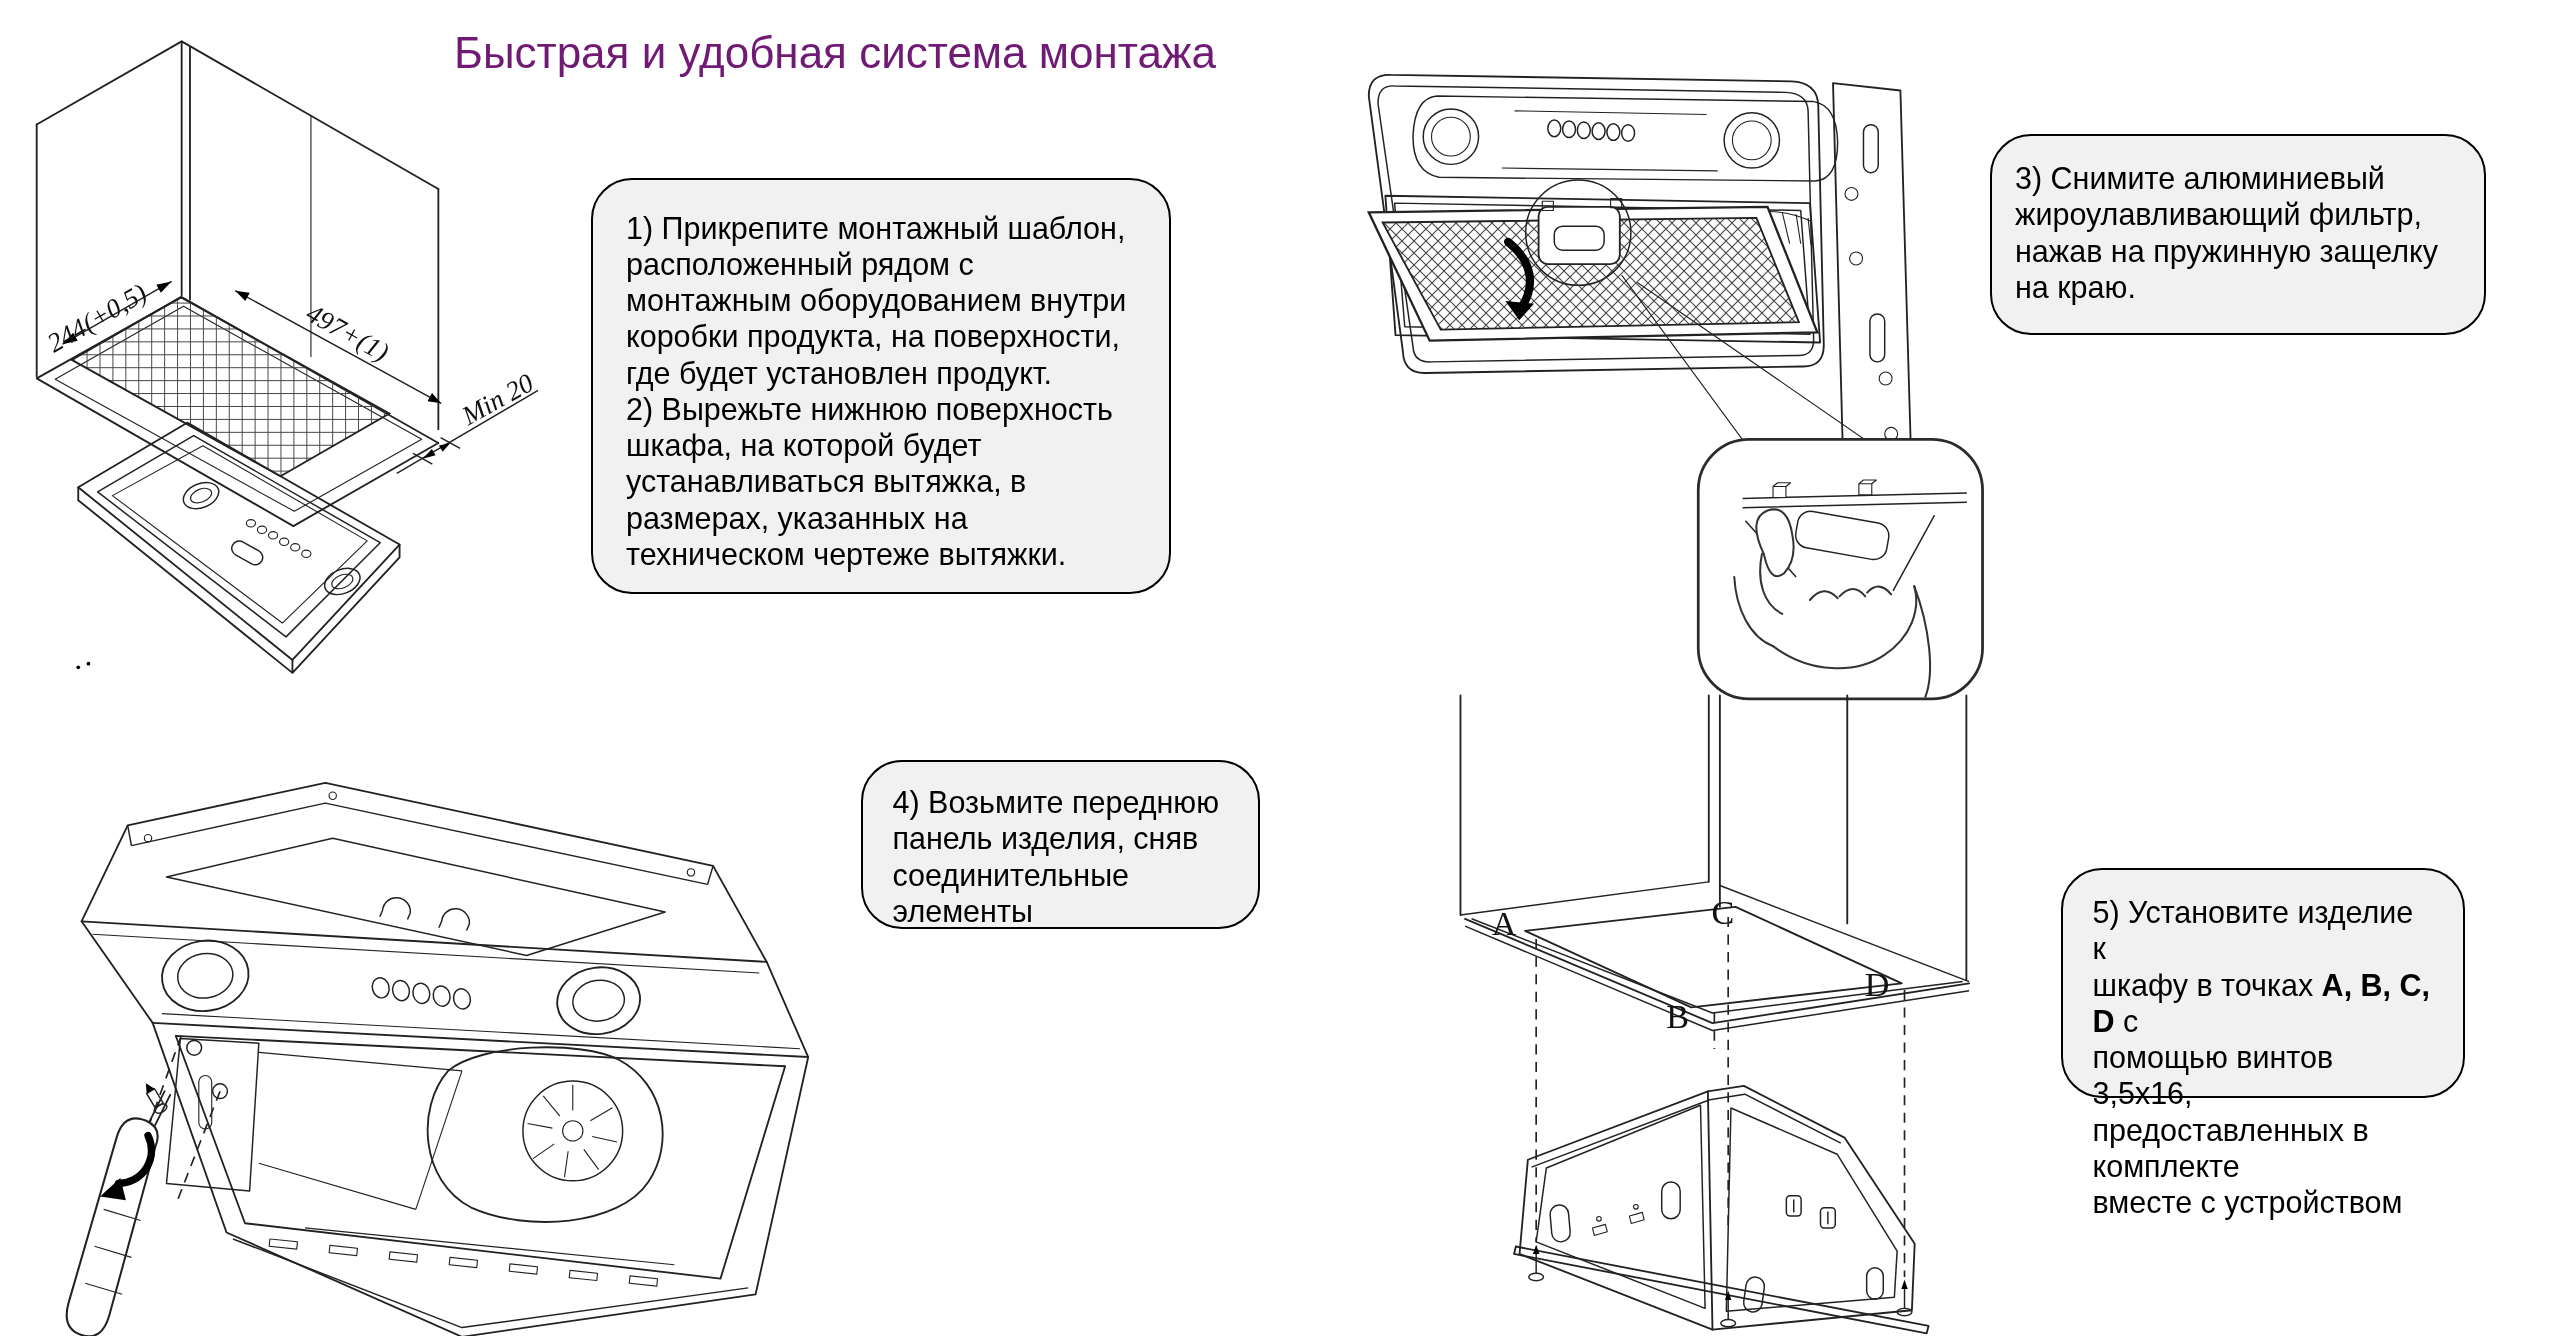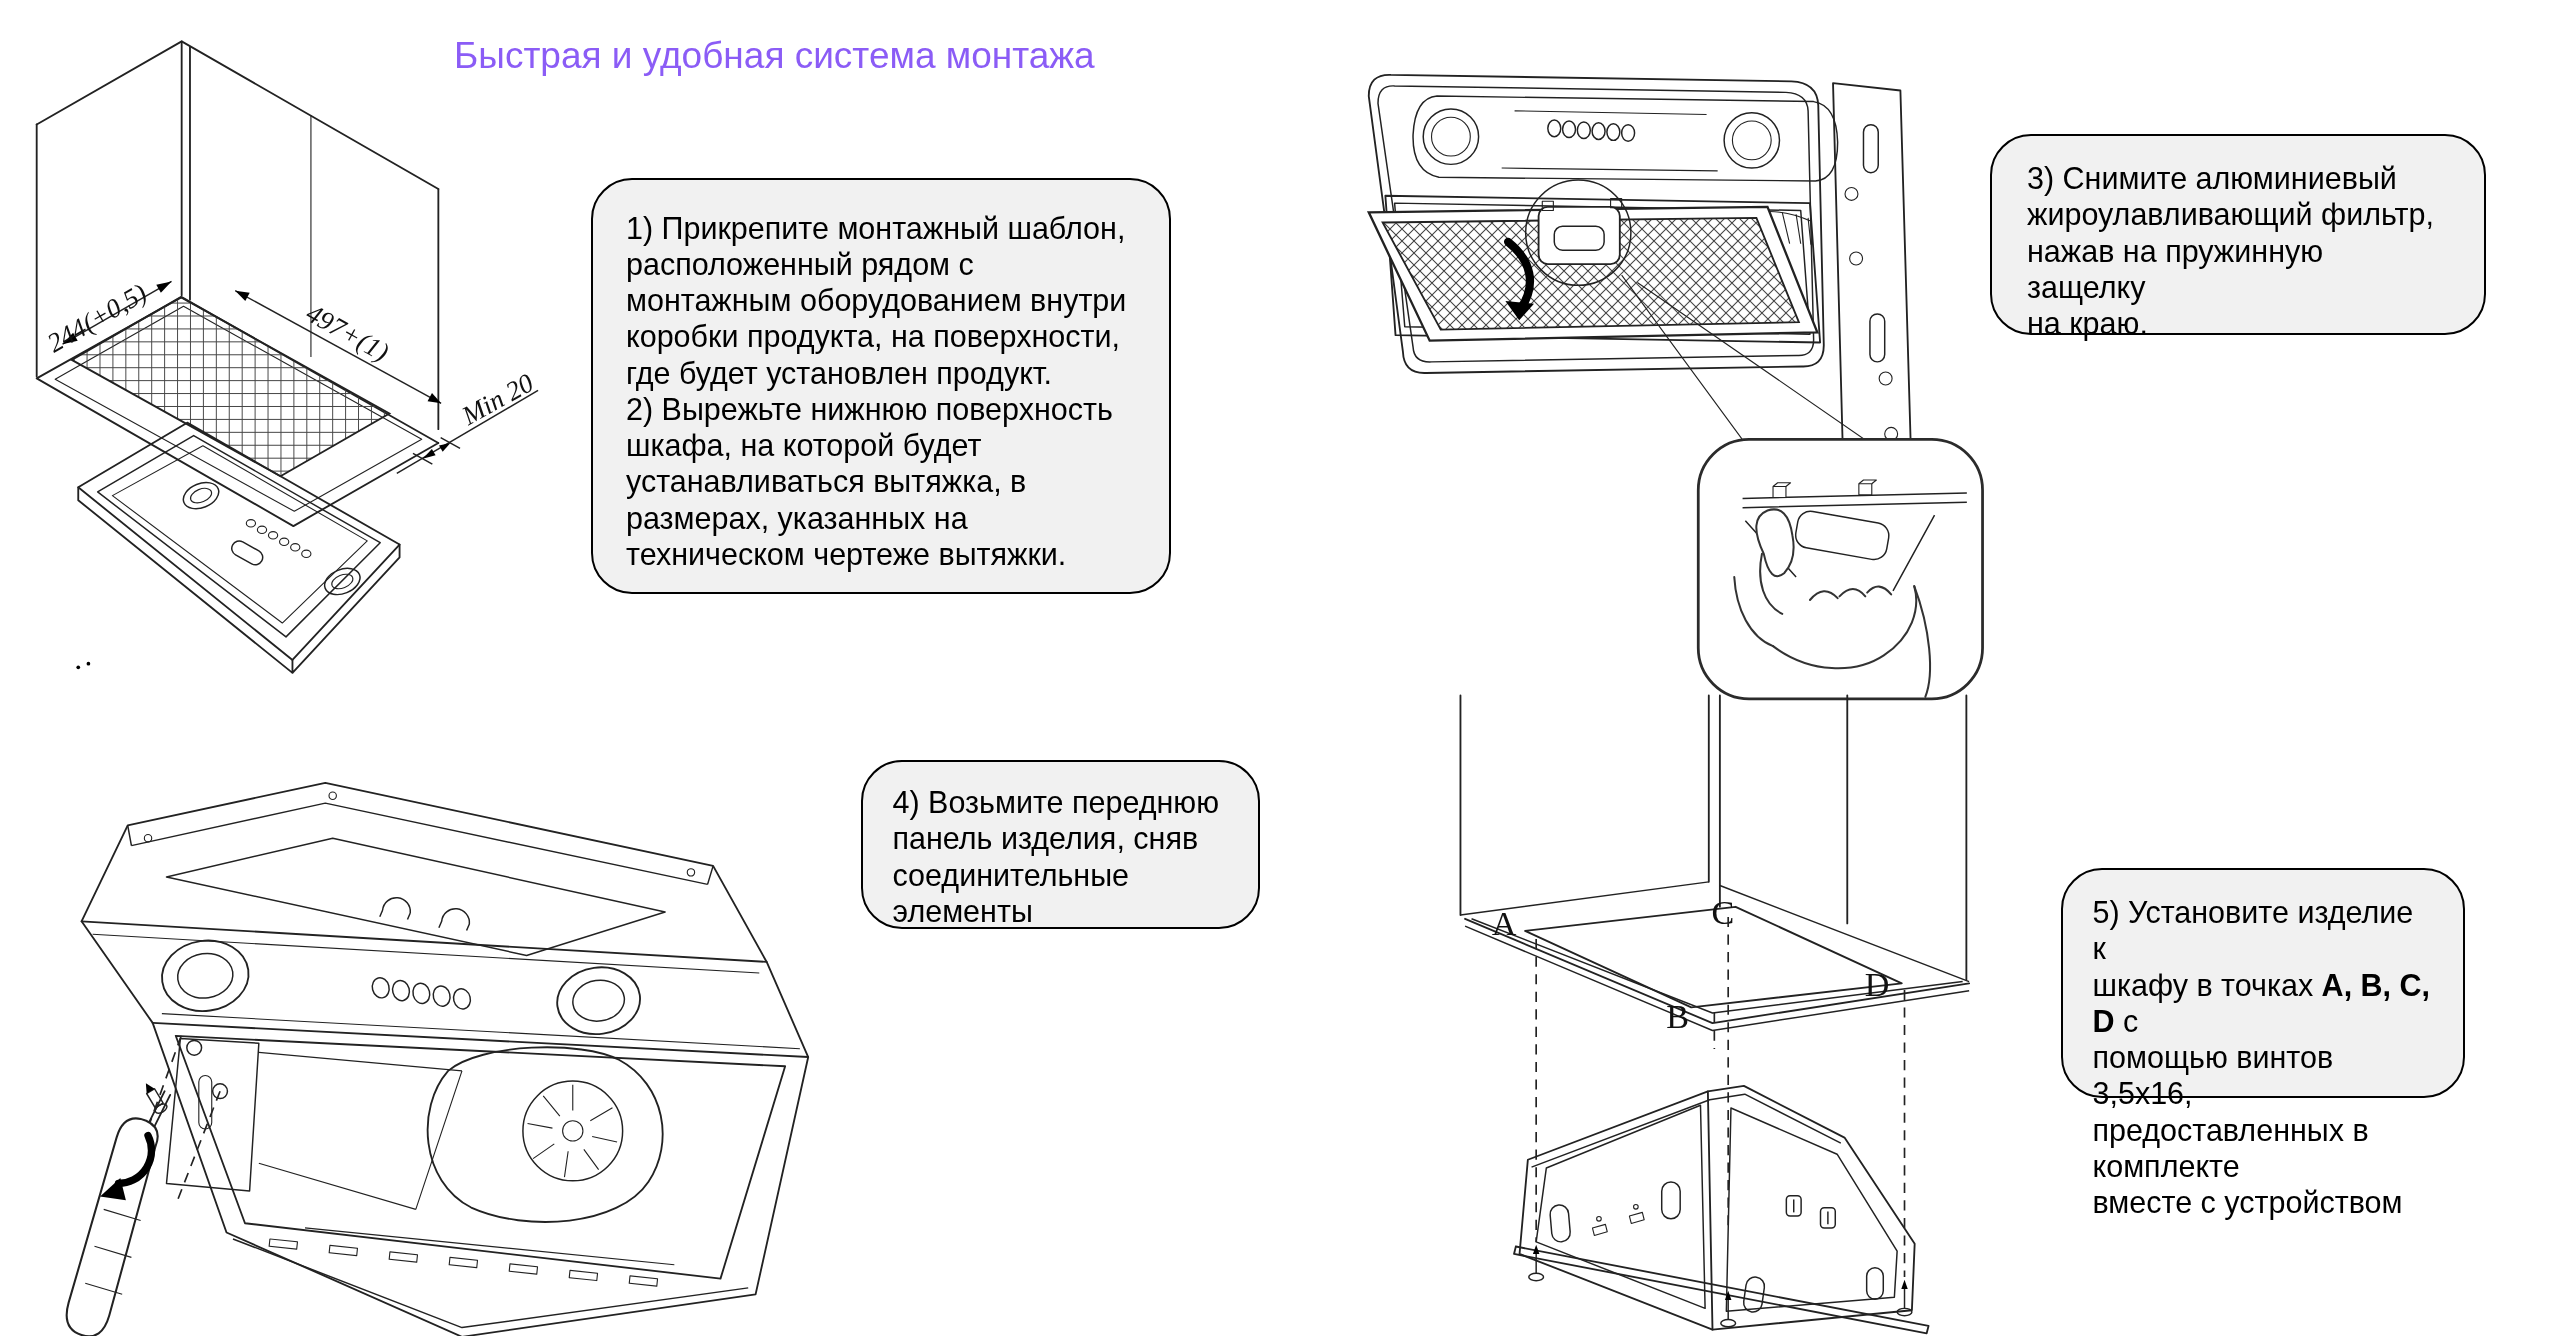--- a/index.html
+++ b/index.html
@@ -1,23 +1,23 @@
 <!DOCTYPE html>
 <html style="font-size:14.8px"><head>
 <meta charset="utf-8">
 <style>
   html,body{margin:0;padding:0;background:#fff;}
   #canvas{position:relative;width:2576px;height:1337px;background:#ffffff;overflow:hidden;
           font-family:"Liberation Sans",sans-serif;color:#000;}
-  .title{position:absolute;left:454px;top:35px;font-size:37px;color:#8b5cf6;white-space:nowrap;}
+  .title{position:absolute;left:454px;top:28px;font-size:44px;color:#701a75;white-space:nowrap;}
   .callout{position:absolute;box-sizing:border-box;background:#f1f1f1;border:2.8px solid #000;
            border-radius:41px;font-size:30.5px;line-height:1.19;color:#000;white-space:pre-line;}
   .callout b{font-weight:bold;}
   #callout1{left:591px;top:178px;width:580px;height:416px;padding:29.5px 33px;}
-  #callout3{left:1990px;top:134px;width:496px;height:201px;padding:24px 35px;}
+  #callout3{left:1990px;top:134px;width:496px;height:201px;padding:24px 23px;}
   #callout4{left:861px;top:760px;width:399px;height:169px;padding:22px 29.5px;}
   #callout5{left:2061px;top:868px;width:404px;height:230px;padding:24px 29.5px;}
   svg{position:absolute;overflow:visible;}
   #fig1{left:9.2px;top:32px;}
   #fig2{left:1330px;top:37px;}
   #fig3{left:28px;top:766px;}
   #fig4{left:1440px;top:688px;}
   .ln{stroke:#222;stroke-width:2;fill:none;stroke-linejoin:round;stroke-linecap:round;}
   .thin{stroke:#222;stroke-width:1.2;fill:none;stroke-linejoin:round;}
   .med{stroke:#222;stroke-width:1.6;fill:none;stroke-linejoin:round;}

